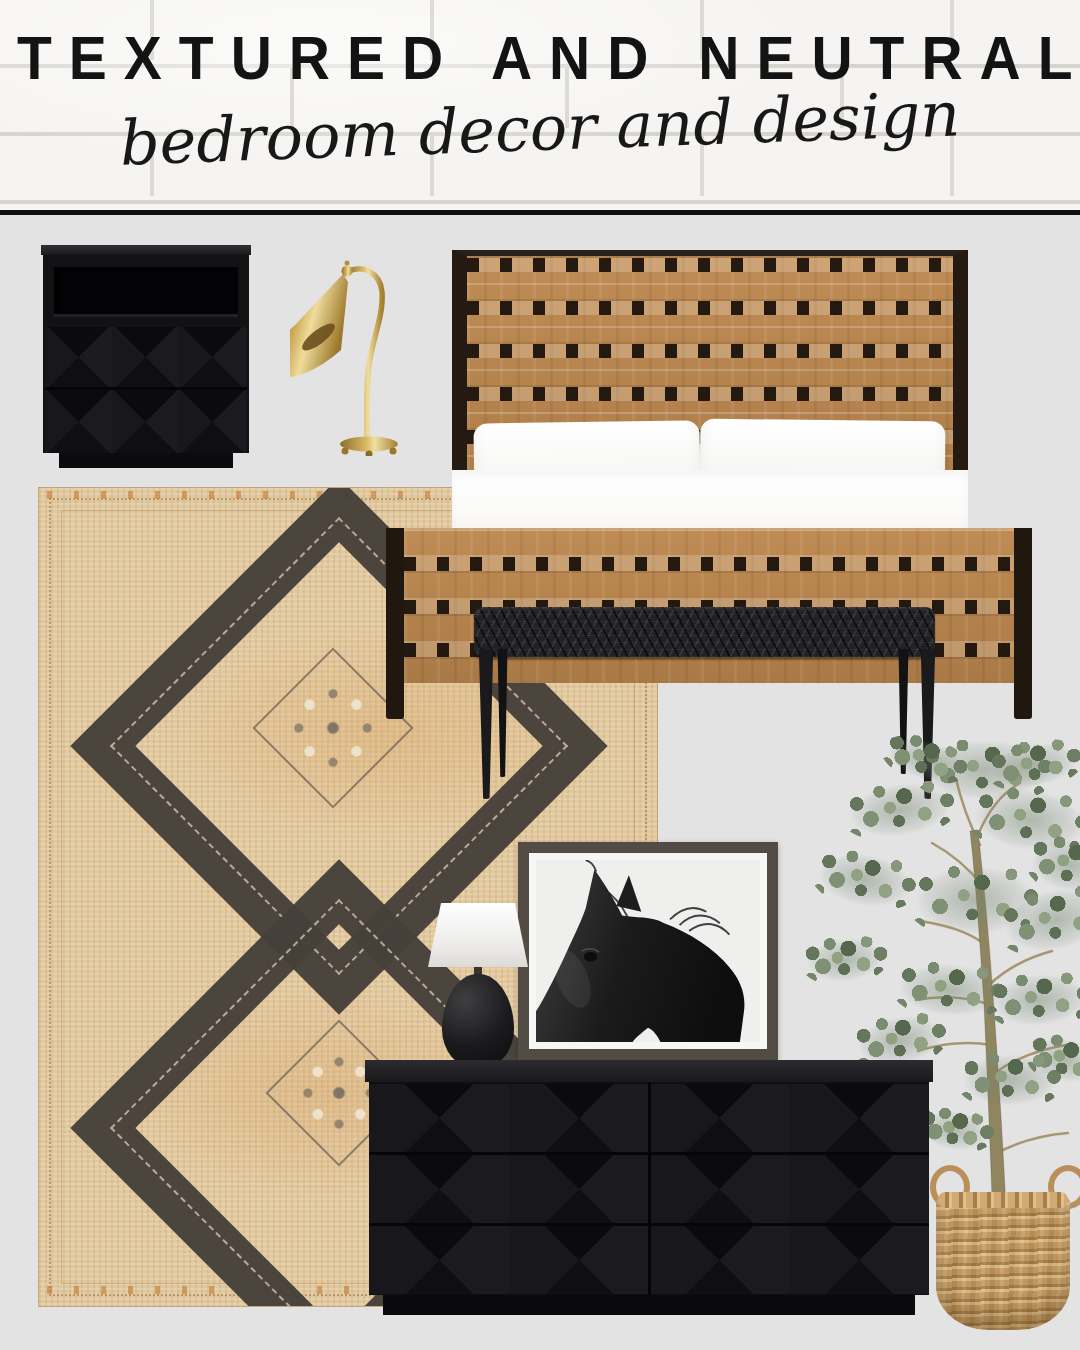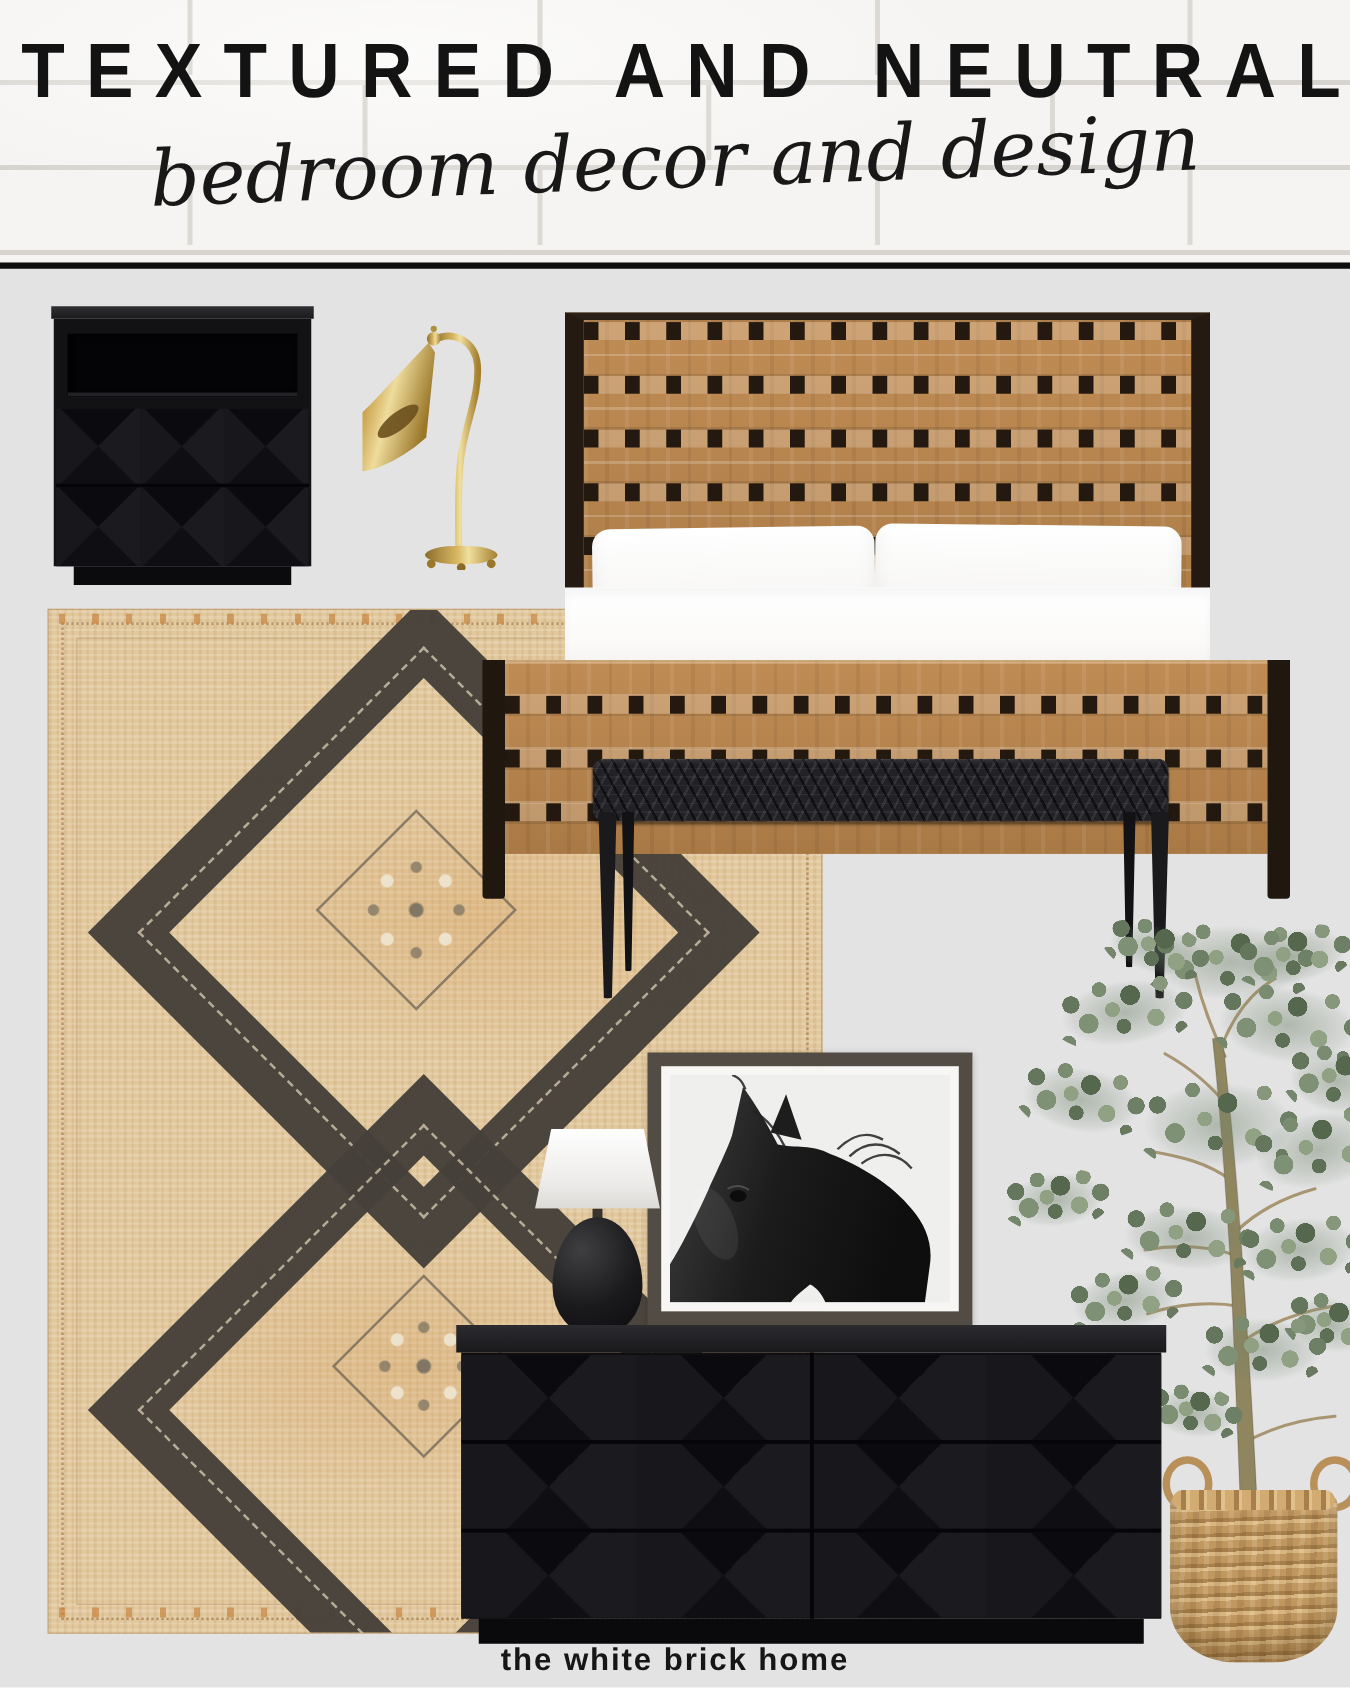--- a/index.html
+++ b/index.html
@@ -300,15 +300,14 @@
     <div class="leafy" style="left:135px;top:305px;width:110px;height:60px;"></div>
     <div class="leafy" style="left:95px;top:363px;width:80px;height:45px;transform:rotate(7deg);"></div>
     <div class="abs" style="left:110px;top:420px;width:28px;height:32px;border:6px solid #b9905a;border-radius:50%;"></div>
     <div class="abs" style="left:228px;top:420px;width:28px;height:32px;border:6px solid #b9905a;border-radius:50%;"></div>
     <div class="abs basket" style="left:116px;top:447px;width:134px;height:138px;">
       <div style="position:absolute;left:2px;top:0;right:2px;height:16px;border-radius:14px;
            background:repeating-linear-gradient(90deg, #d2ab72 0 7px, #a87f4a 7px 11px, #e0c08c 11px 14px);"></div>
     </div>
   </div>
 
-  <div class="abs footer-brand">the white brick home</div>
 
 </div>
 
 </body></html>

